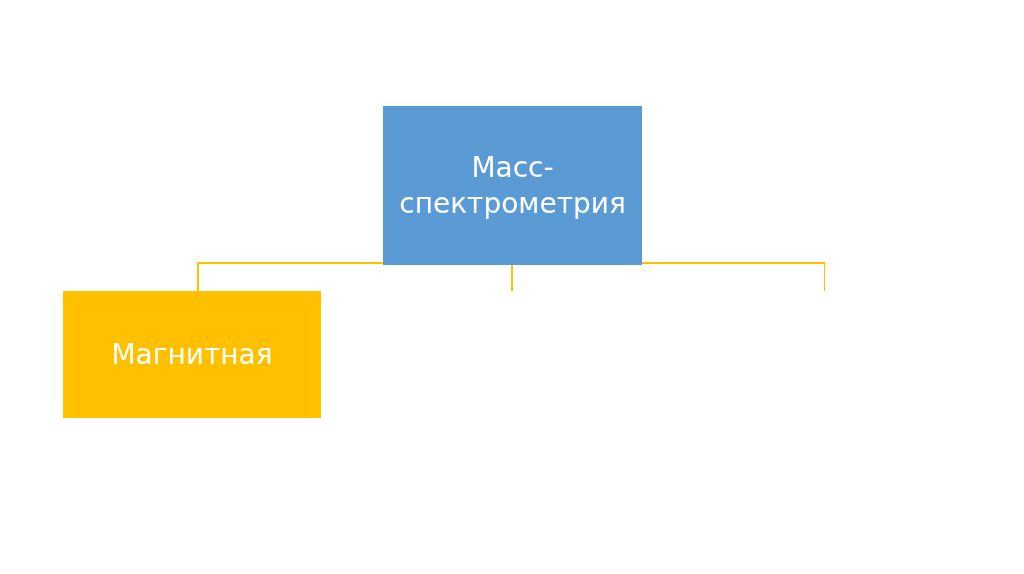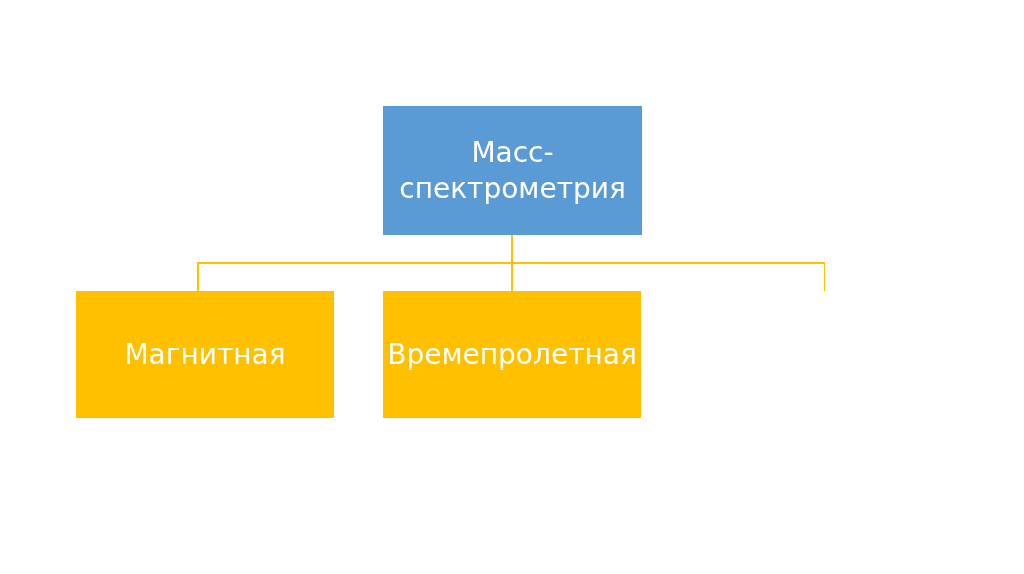--- a/index.html
+++ b/index.html
@@ -24,33 +24,33 @@
     text-align: center;
     color: var(--text-color, #ffffff);
     font-size: 28px;
     line-height: 36px;
     cursor: default;
   }
   .node--root {
     left: 383px;
     top: 106px;
     width: 259px;
-    height: 129px;
+    height: 159px;
     background: var(--root-fill, #5B9BD5);
   }
   .node--child {
     top: 291px;
     width: 258px;
     height: 127px;
     background: var(--child-fill, #FFC000);
   }
   .node--child .node-label {
     white-space: nowrap;
   }
-  .node--child-0 { left: 76px; }
+  .node--child-0 { left: 63px; }
   .node--child-1 { left: 383px; }
   .node--child-2 { left: 695px; }
   .connector {
     position: absolute;
     background: var(--connector, #FFC000);
   }
   .connector--stem {
     left: 511px;
     top: 235px;
     width: 1.5px;
@@ -85,17 +85,14 @@
   <div class="connector connector--drop-left"></div>
   <div class="connector connector--drop-right"></div>
 
   <div class="node node--root">
     <span class="node-label">Масс-спектрометрия</span>
   </div>
 
   <div class="node node--child node--child-0">
     <span class="node-label">Магнитная</span>
   </div>
-  <div class="node node--child node--child-1">
-    <span class="node-label">Времепролетная</span>
-  </div>
 
 </div>
 
 </body></html>

